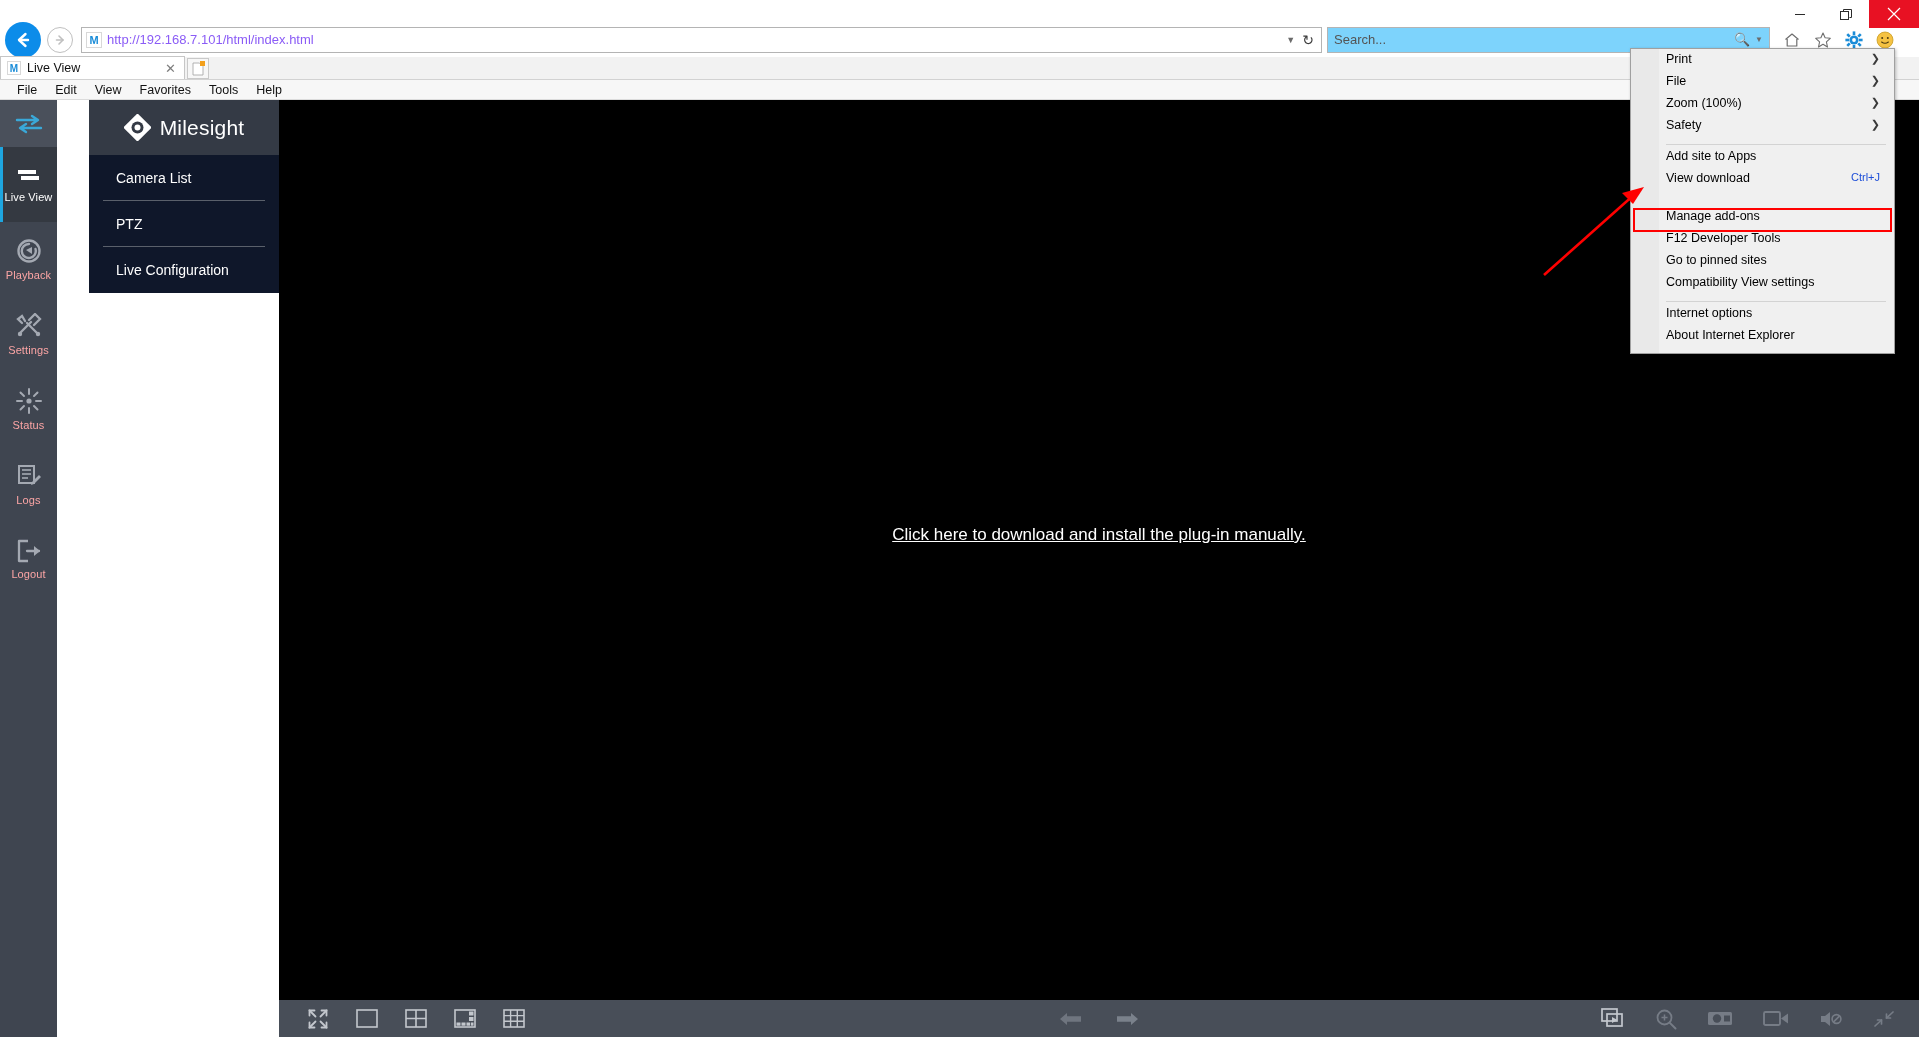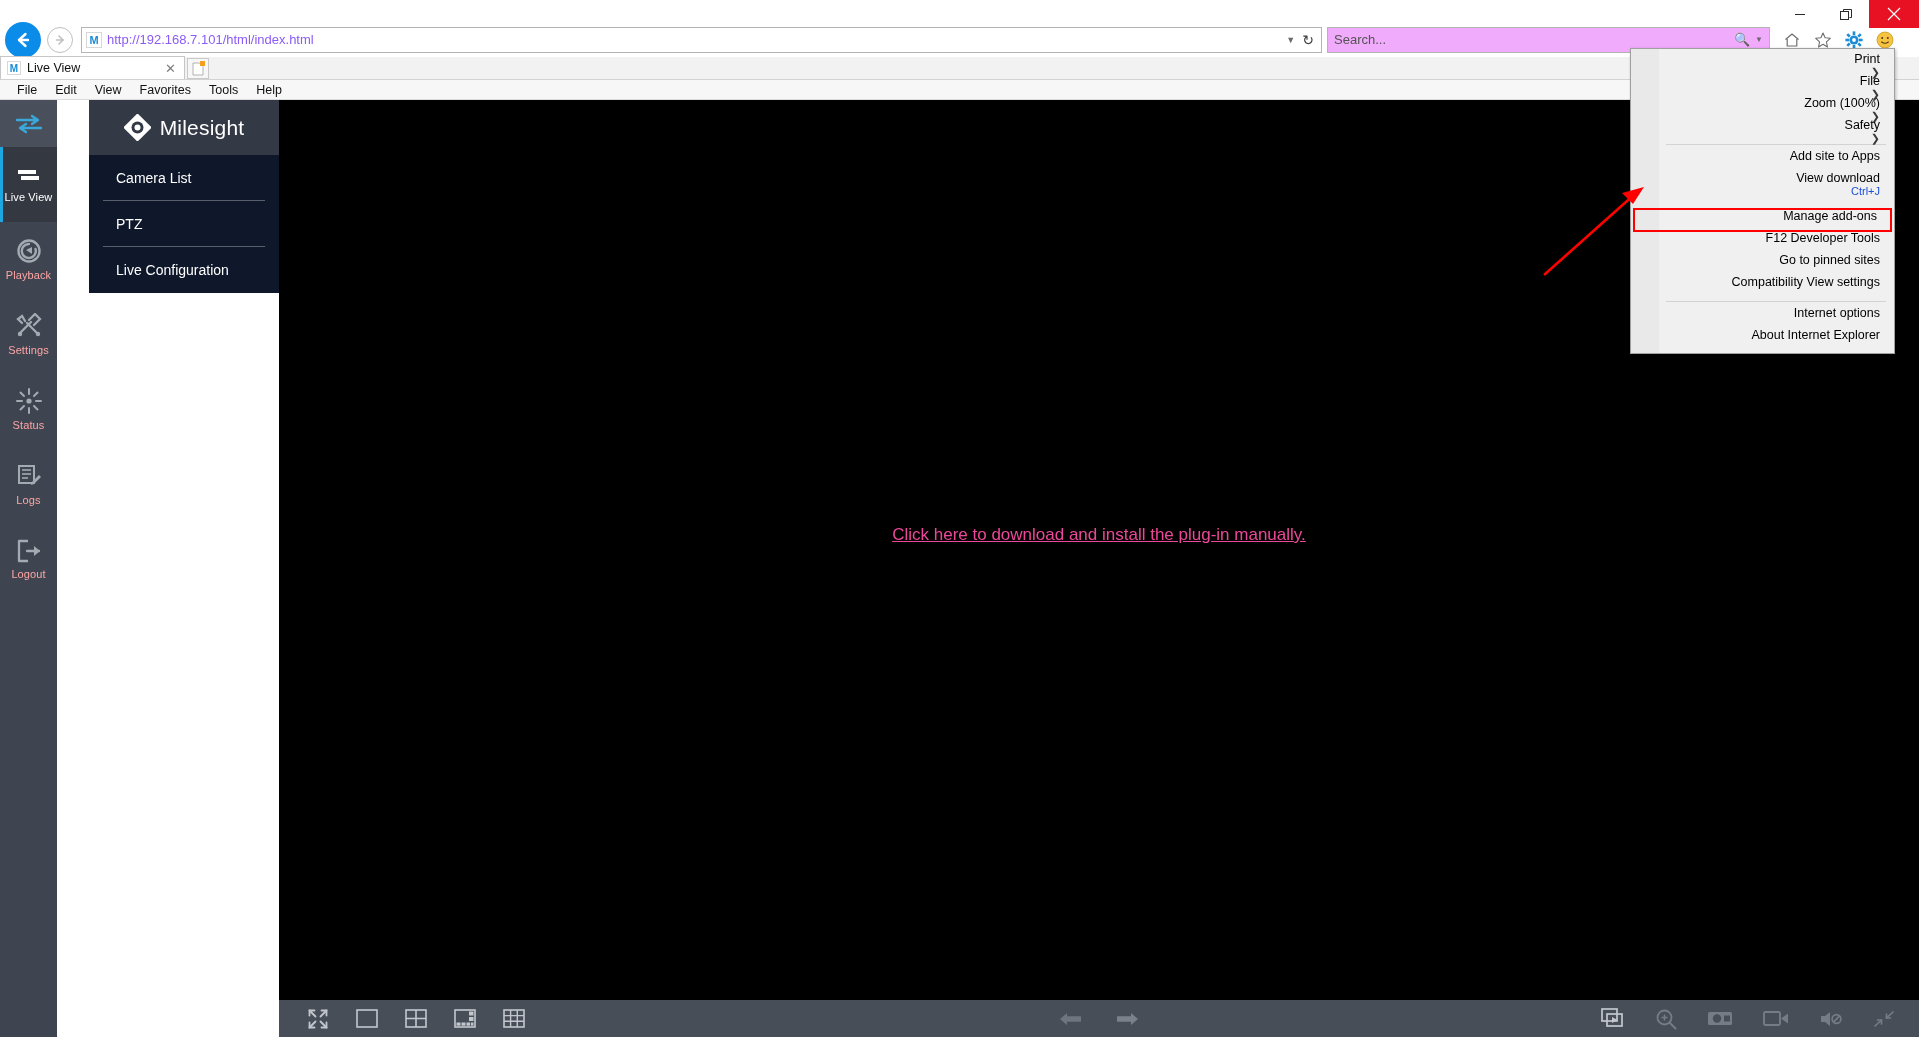--- a/index.html
+++ b/index.html
@@ -54,21 +54,21 @@
     display: flex; align-items: center; justify-content: center;
     color: #1a8cd8; font-weight: bold; font-size: 11px;
     flex: 0 0 auto; margin-right: 5px;
     font-family: "Liberation Sans", sans-serif;
   }
   .addr-url { font-size: 13px; color: #8b5cf6; flex: 1 1 auto; white-space: nowrap; overflow: hidden; }
   .addr-caret { color: #6b6b6b; font-size: 9px; margin: 0 7px; }
   .addr-refresh { color: #3b3b3b; font-size: 14px; margin-right: 3px; }
   .search-bar {
     flex: 0 0 auto; width: 443px; height: 26px; margin-left: 5px;
-    border: 1px solid #b4b4b4; background: #f0abfc;
+    border: 1px solid #b4b4b4; background: #7dd3fc;
     display: flex; align-items: center; padding: 0 6px;
   }
   .search-ph { font-size: 13px; color: #545454; flex: 1 1 auto; }
   .search-mag { color: #4a4a4a; font-size: 13px; }
   .search-caret { color: #6b6b6b; font-size: 8px; margin-left: 5px; }
   .chrome-icons { display: flex; align-items: center; gap: 11px; margin-left: 12px; }
   .chrome-icons .ci { width: 20px; height: 20px; display:flex; align-items:center; justify-content:center; }
 
   
   .tabstrip {
@@ -112,22 +112,22 @@
     position: absolute; top: 48px; left: 1630px; width: 265px;
     background: #f0f0f0; border: 1px solid #a0a0a0;
     padding: 3px 0 3px 0; z-index: 60;
     box-shadow: 1px 1px 3px rgba(0,0,0,0.25);
   }
   .ie-menu-strip {
     position: absolute; top: 0; left: 0; width: 28px; height: 100%;
     background: #e9e9e9;
   }
   .ie-item {
-    position: relative; height: 22px; display: flex; align-items: flex-end;
-    padding-left: 35px; padding-right: 14px; font-size: 12.5px; color: #000; flex-direction: column;
+    position: relative; height: 22px; display: flex; align-items: flex-start;
+    padding-left: 35px; padding-right: 14px; font-size: 12.5px; color: #000;
   }
   .ie-item .lbl { flex: 1 1 auto; white-space: nowrap; }
   .ie-item .shortcut { color: #1d4ed8; font-size: 11px; }
   .ie-item .arr { color: #3a3a3a; font-size: 11px; }
   .ie-sep { height: 1px; background: #d3d3d3; margin: 4px 8px 4px 35px; }
   .ie-item.highlight {
     outline: 2px solid #ff0000; outline-offset: -1px;
     margin: 16px 3px 0 3px; padding-left: 32px;
   }
 
@@ -178,21 +178,21 @@
   }
   .panel-body { background: #ffffff; flex: 1 1 auto; }
 
   
   .video-area {
     position: absolute; top: 100px; left: 279px; right: 0; bottom: 0;
     background: #000000;
   }
   .plugin-link {
     position: absolute; left: 0; right: 0; top: 425px;
-    text-align: center; color: #ec4899; font-size: 17px;
+    text-align: center; color: #ffffff; font-size: 17px;
     text-decoration: underline;
   }
 
   
   .bottom-bar {
     position: absolute; left: 279px; right: 0; bottom: 0; height: 37px;
     background: #484e58; display: flex; align-items: center;
   }
   .bb-left { display: flex; align-items: center; gap: 27px; margin-left: 28px; }
   .bb-center { position: absolute; left: 50%; transform: translateX(-50%);

